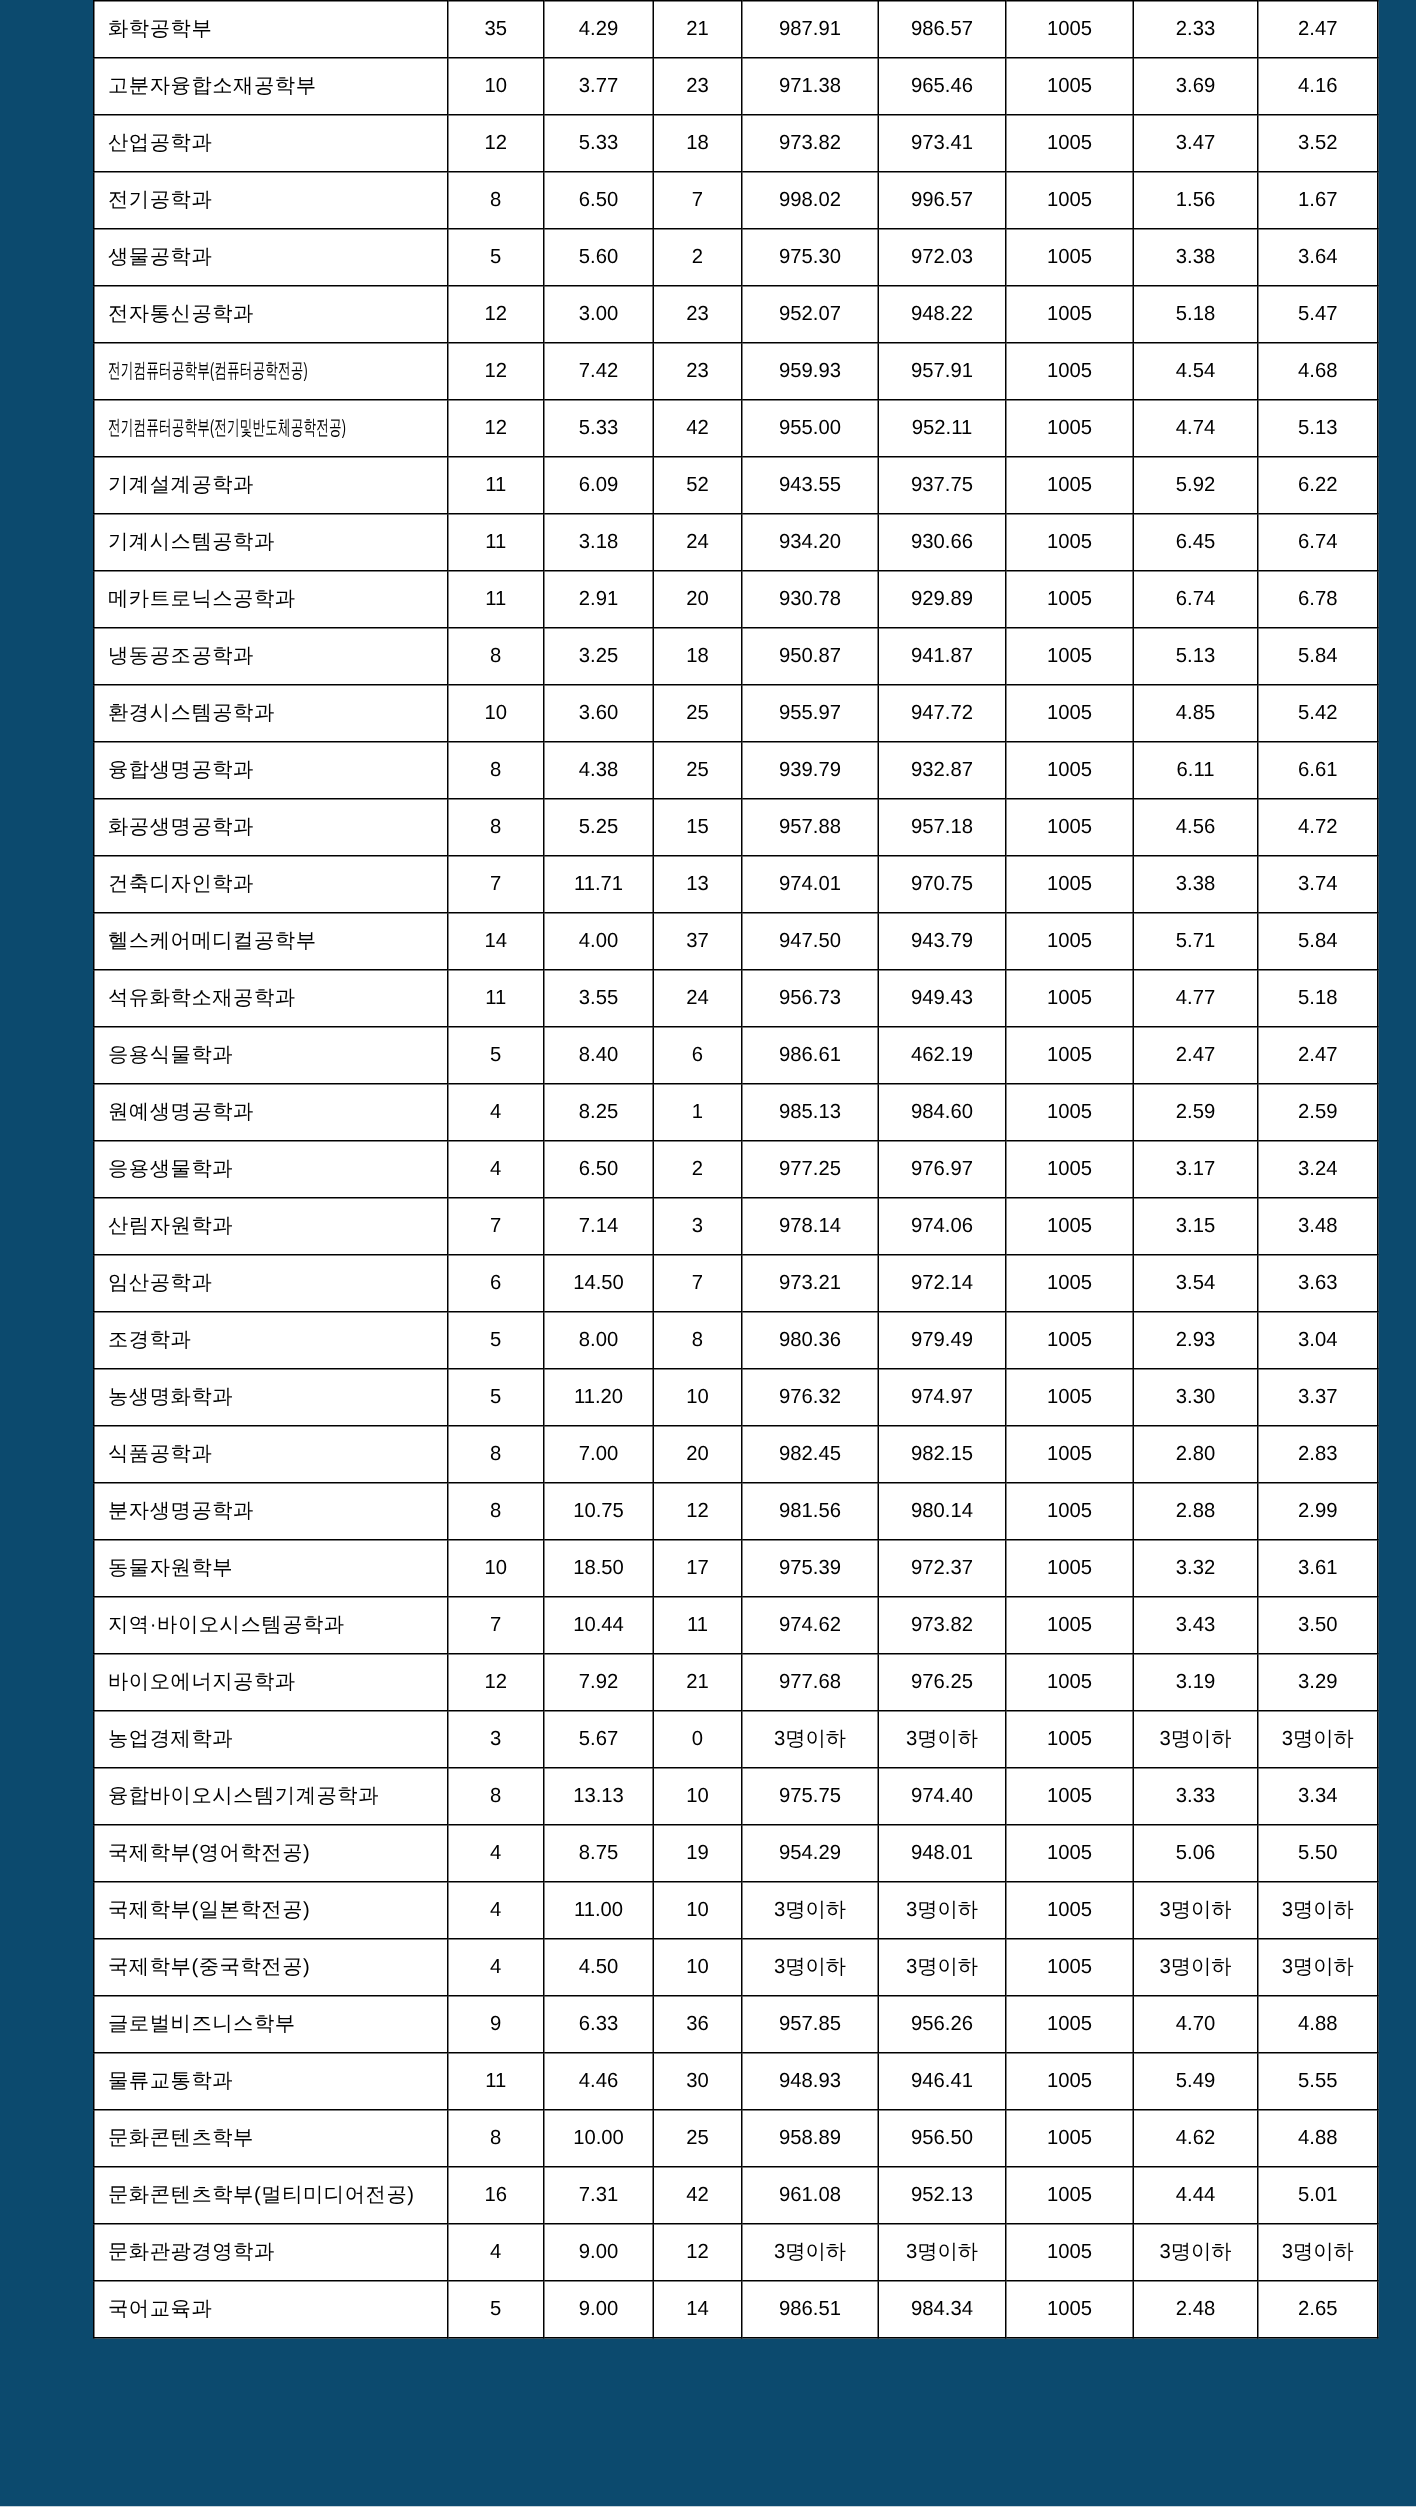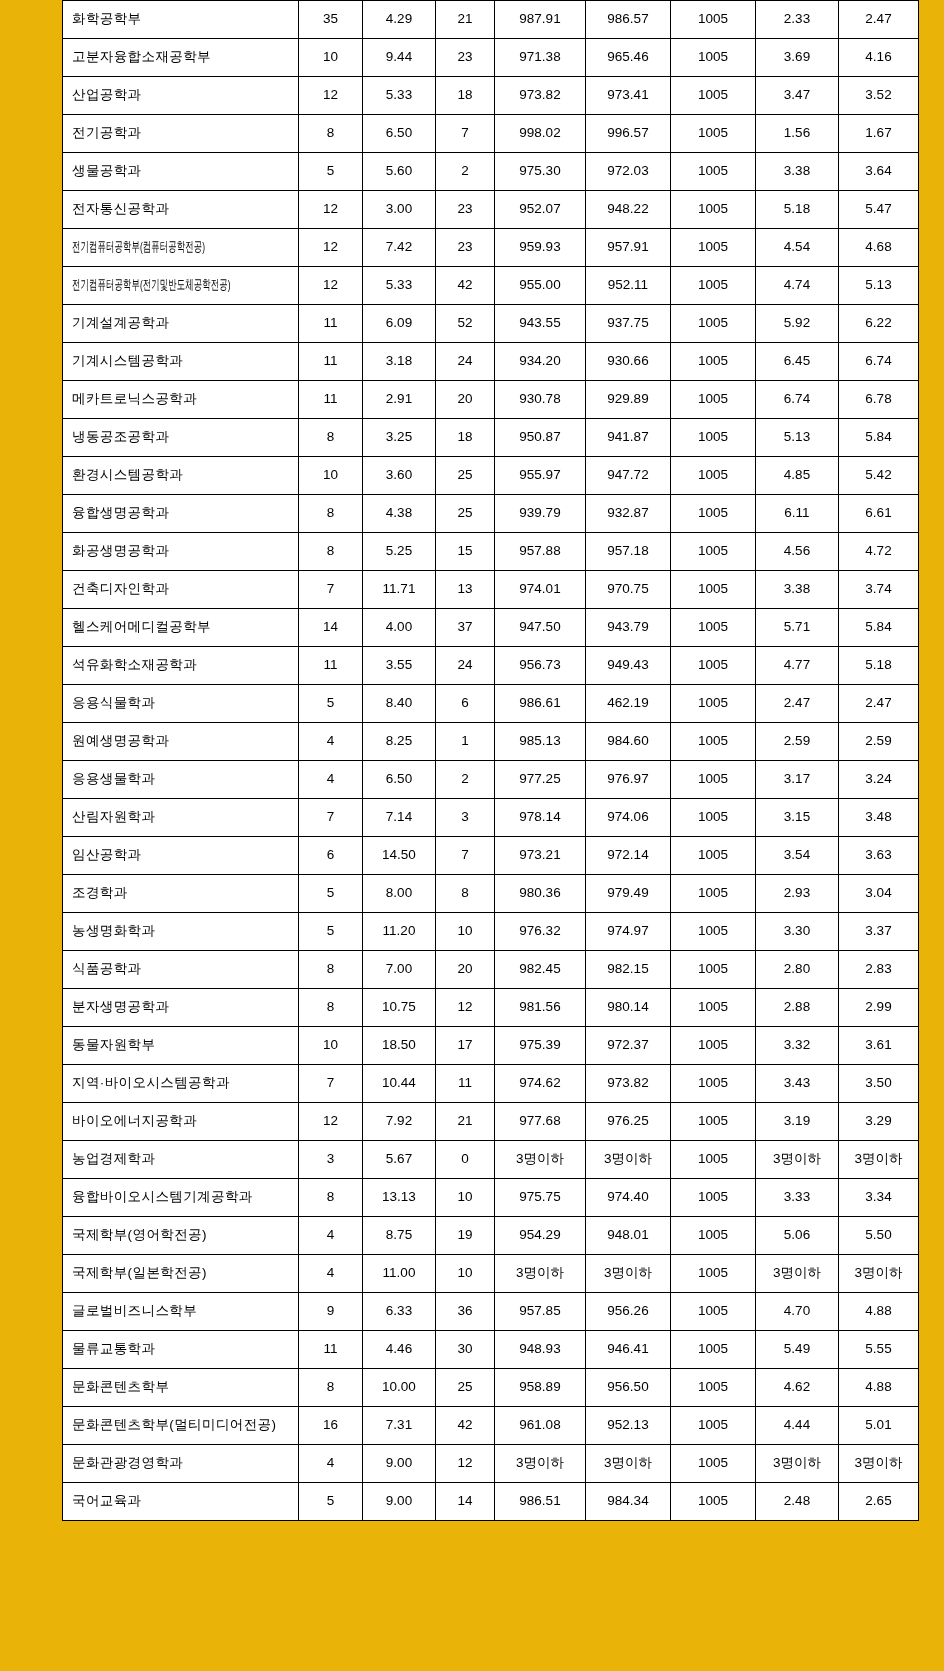--- a/index.html
+++ b/index.html
@@ -12,21 +12,21 @@
     width: 944px;
     height: 1671px;
     font-family: "Liberation Sans", "DejaVu Sans", sans-serif;
     color: #000000;
     overflow: hidden;
   }
   #sheet {
     position: relative;
     width: 944px;
     height: 1671px;
-    background: #eab308;
+    background: #0c4a6e;
   }
   table.grid {
     position: absolute;
     left: 62px;
     top: 0px;
     width: 856px;
     border-collapse: collapse;
     table-layout: fixed;
     background: #ffffff;
   }
@@ -93,21 +93,21 @@
           <td class="num">21</td>
           <td class="num">987.91</td>
           <td class="num">986.57</td>
           <td class="num">1005</td>
           <td class="num">2.33</td>
           <td class="num">2.47</td>
         </tr>
         <tr>
           <td class="dept"><span class="label">고분자융합소재공학부</span></td>
           <td class="num">10</td>
-          <td class="num">9.44</td>
+          <td class="num">3.77</td>
           <td class="num">23</td>
           <td class="num">971.38</td>
           <td class="num">965.46</td>
           <td class="num">1005</td>
           <td class="num">3.69</td>
           <td class="num">4.16</td>
         </tr>
         <tr>
           <td class="dept"><span class="label">산업공학과</span></td>
           <td class="num">12</td>
@@ -454,20 +454,31 @@
           <td class="num">4</td>
           <td class="num">11.00</td>
           <td class="num">10</td>
           <td class="num">3명이하</td>
           <td class="num">3명이하</td>
           <td class="num">1005</td>
           <td class="num">3명이하</td>
           <td class="num">3명이하</td>
         </tr>
         <tr>
+          <td class="dept"><span class="label">국제학부(중국학전공)</span></td>
+          <td class="num">4</td>
+          <td class="num">4.50</td>
+          <td class="num">10</td>
+          <td class="num">3명이하</td>
+          <td class="num">3명이하</td>
+          <td class="num">1005</td>
+          <td class="num">3명이하</td>
+          <td class="num">3명이하</td>
+        </tr>
+        <tr>
           <td class="dept"><span class="label">글로벌비즈니스학부</span></td>
           <td class="num">9</td>
           <td class="num">6.33</td>
           <td class="num">36</td>
           <td class="num">957.85</td>
           <td class="num">956.26</td>
           <td class="num">1005</td>
           <td class="num">4.70</td>
           <td class="num">4.88</td>
         </tr>

